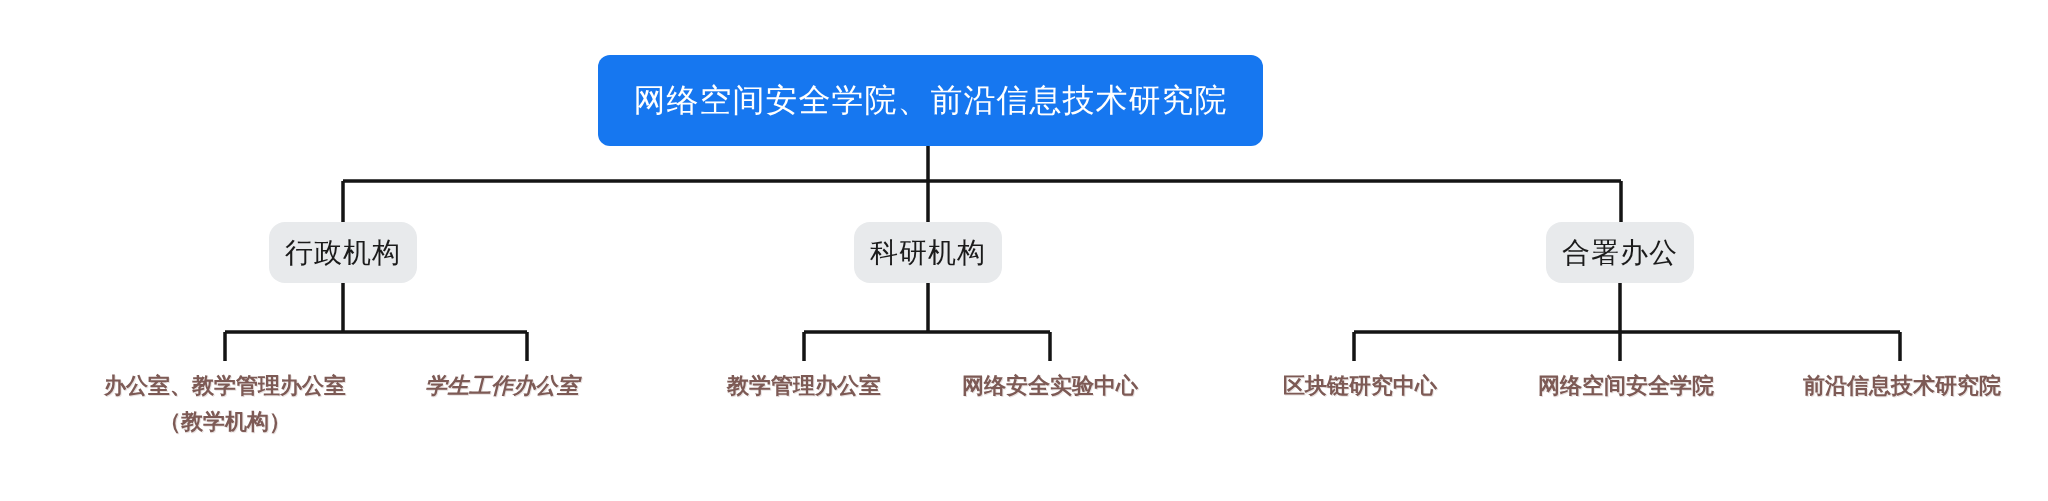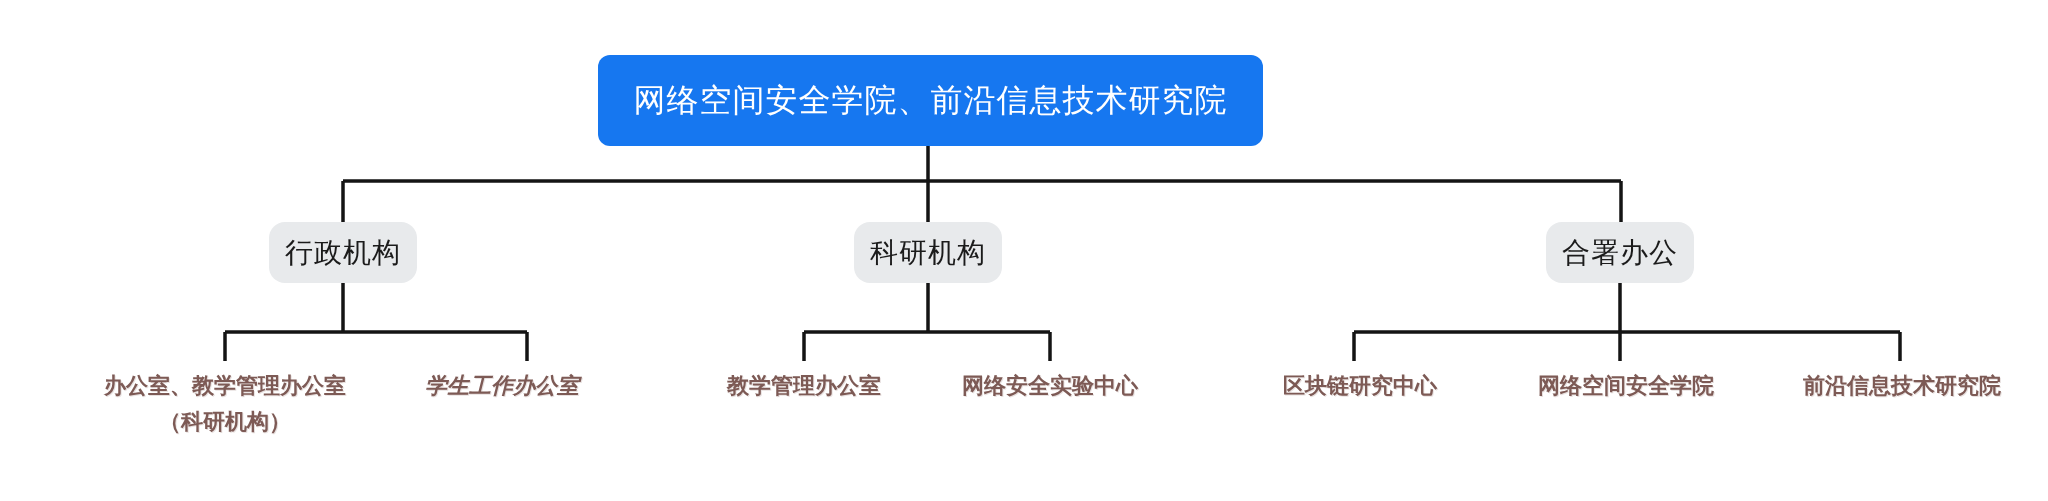--- a/index.html
+++ b/index.html
@@ -62,21 +62,21 @@
   </div>
   <div class="node branch-node branch-teaching">
     <span>科研机构</span>
   </div>
   <div class="node branch-node branch-research">
     <span>合署办公</span>
   </div>
 
   <div class="leaf leaf-1">
     <div>办公室、教学管理办公室</div>
-    <div>（科研机构）</div>
+    <div>（教学机构）</div>
   </div>
   <div class="leaf leaf-2">
     <div>学生工作办公室</div>
   </div>
   <div class="leaf leaf-3">
     <div>教学管理办公室</div>
   </div>
   <div class="leaf leaf-4">
     <div>网络安全实验中心</div>
   </div>

